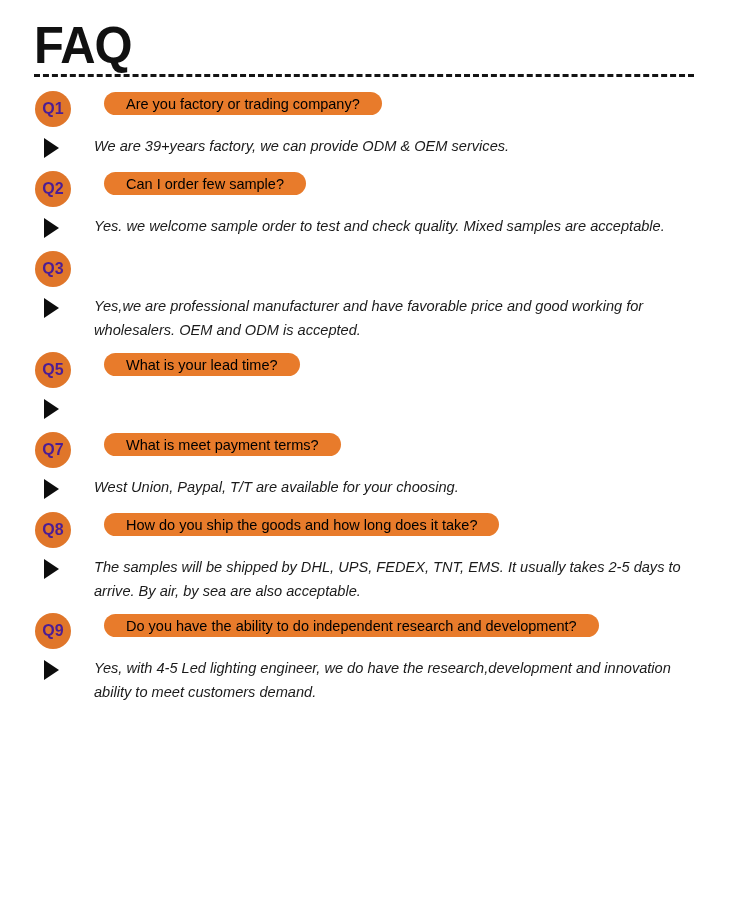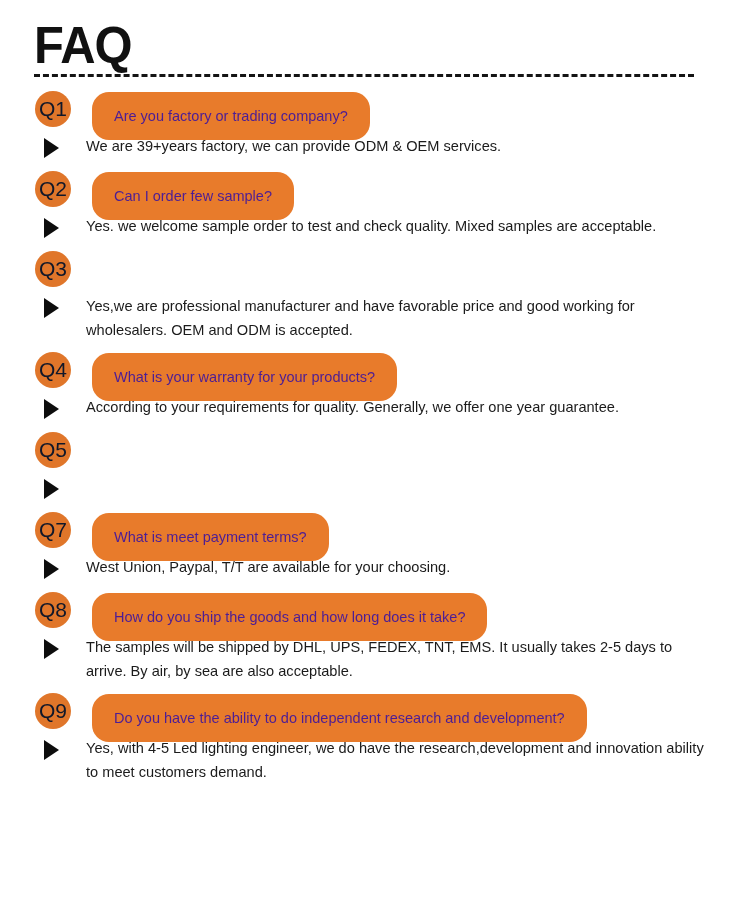--- a/index.html
+++ b/index.html
@@ -67,51 +67,52 @@
   }
 
   .q-badge {
     position: absolute;
     left: 35px;
     top: 1px;
     width: 36px;
     height: 36px;
     border-radius: 50%;
     background: #E0762A;
-    color: #0f172a;
-    font-size: 21px;
-    font-weight: 400;
+    color: #4c1d95;
+    font-size: 16px;
+    font-weight: 700;
     display: flex;
     align-items: center;
     justify-content: center;
     box-sizing: border-box;
     letter-spacing: 0px;
   }
 
   .q-pill {
     position: absolute;
-    left: 92px;
+    left: 104px;
     top: 2px;
-    height: 48px;
+    height: 23px;
     border-radius: 17px;
     background: #E87B2B;
-    color: #4c1d95;
+    color: #000000;
     font-size: 14.5px;
     font-weight: 400;
     display: inline-flex;
     align-items: center;
     padding: 0 22px 0 22px;
     box-sizing: border-box;
     white-space: nowrap;
   }
 
   .a-row {
     position: relative;
     min-height: 26px;
-    padding: 7px 0 0 0;
+    padding: 7px 0 0 8px;
+    font-style: italic;
   }
 
   .a-arrow {
     position: absolute;
     left: 44px;
     top: 10px;
     width: 0;
     height: 0;
     border-left: 15px solid #0d0d0d;
     border-top: 10px solid transparent;
@@ -161,31 +162,22 @@
         <div class="q-row">
           <span class="q-badge">Q3</span>
         </div>
         <div class="a-row">
           <span class="a-arrow"></span>
           <p class="a-text">Yes,we are professional manufacturer and have favorable price and good working for wholesalers. OEM and ODM is accepted.</p>
         </div>
       </div>
       <div class="faq-item">
         <div class="q-row">
-          <span class="q-badge">Q4</span>
-          <span class="q-pill">What is your warranty for your products?</span>
-        </div>
-        <div class="a-row">
-          <span class="a-arrow"></span>
-          <p class="a-text">According to your requirements for quality. Generally, we offer one year guarantee.</p>
-        </div>
-      </div>
-      <div class="faq-item">
-        <div class="q-row">
           <span class="q-badge">Q5</span>
+          <span class="q-pill">What is your lead time?</span>
         </div>
         <div class="a-row">
           <span class="a-arrow"></span>
         </div>
       </div>
       <div class="faq-item">
         <div class="q-row">
           <span class="q-badge">Q7</span>
           <span class="q-pill">What is meet payment terms?</span>
         </div>

